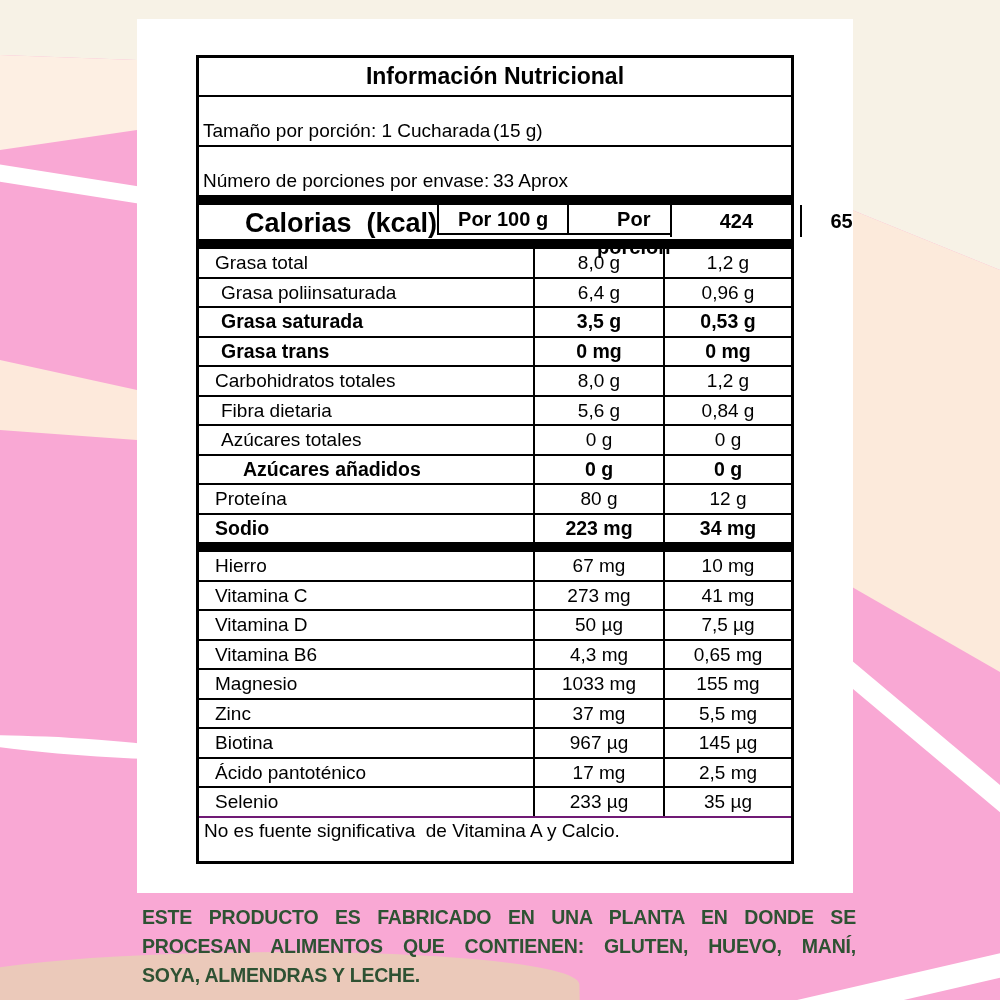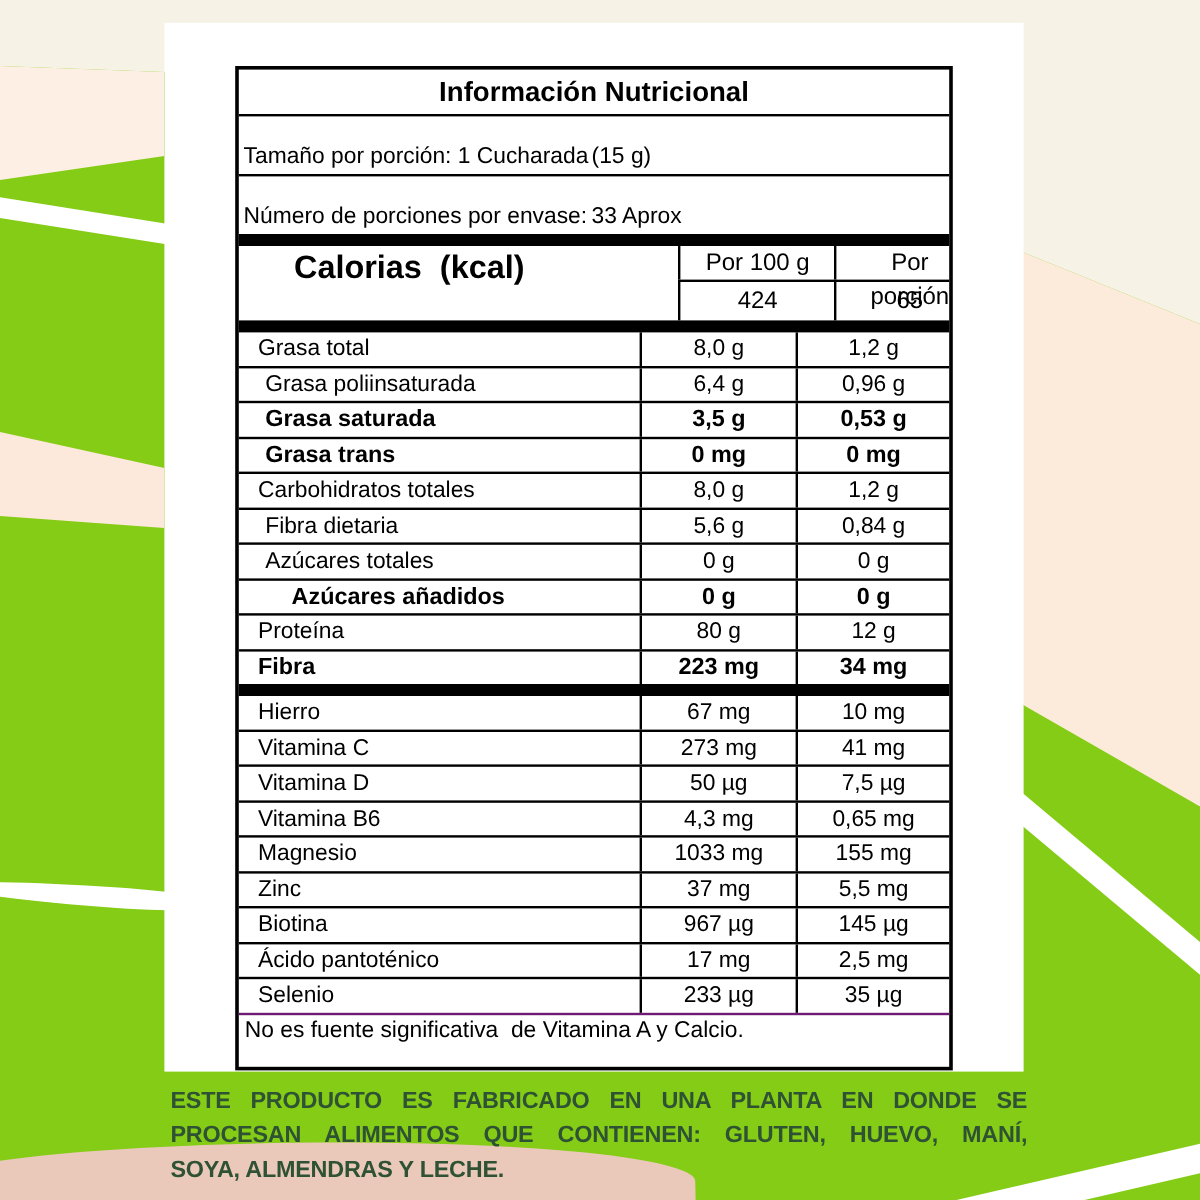--- a/index.html
+++ b/index.html
@@ -105,21 +105,21 @@
   .thick-bar { height: 10px; background: #000000; }
   
   .cal-section { display: flex; }
   .cal-left {
     width: 334px; box-sizing: border-box;
     padding: 3px 0 0 5px;
     font-size: 27px; font-weight: bold;
     white-space: pre;
     margin-left: 41px;
   }
-  .cal-right { flex: 1; display: flex; flex-direction: column; }
+  .cal-right { flex: 1; display: flex; flex-direction: row; font-weight: bold; }
   .cal-hdr-row { display: flex; height: 28px; line-height: 28px; border-bottom: 2px solid #000; }
   .cal-val-row { display: flex; height: 32px; line-height: 32px; }
   .cal-c1 { width: 128px; border-left: 2px solid #000; text-align: center; font-size: 20px; }
   .cal-c2 { flex: 1; border-left: 2px solid #000; text-align: center; font-size: 20px; padding-left: 28px; }
   
   .nrow {
     display: flex;
     height: 27.5px; line-height: 27.5px;
     font-size: 19px;
   }
@@ -153,21 +153,21 @@
     text-align-last: justify;
   }
   .allergen .line.last {
     text-align: left;
     text-align-last: left;
   }
 </style>
 </head>
 <body>
 
-<div class="canvas" style="background: #84cc16;">
+<div class="canvas" style="background: #f9a8d4;">
 
   <div class="bg-shape bg-cream-top"></div>
   <div class="bg-shape bg-lightpeach-right"></div>
   <div class="bg-shape bg-lightpeach-left1"></div>
   <div class="bg-shape bg-lightpeach-left2"></div>
   <div class="bg-shape bg-white-stripe-topleft"></div>
   <div class="bg-shape bg-white-swoosh-left"></div>
   <div class="bg-shape bg-white-stripe-right"></div>
   <div class="bg-shape bg-white-swoosh-bottom"></div>
   <div class="bg-shape bg-dusky-band"></div>
@@ -244,21 +244,21 @@
             <span class="nname">Azúcares añadidos</span>
             <span class="nv1">0 g</span>
             <span class="nv2">0 g</span>
           </div>
           <div class="nrow indent-0">
             <span class="nname">Proteína</span>
             <span class="nv1">80 g</span>
             <span class="nv2">12 g</span>
           </div>
           <div class="nrow indent-0 bold">
-            <span class="nname">Fibra</span>
+            <span class="nname">Sodio</span>
             <span class="nv1">223 mg</span>
             <span class="nv2">34 mg</span>
           </div>
         </div>
 
       <div class="thick-bar"></div>
 
       <div id="micronutrient-rows">
           <div class="nrow indent-0">
             <span class="nname">Hierro</span>

